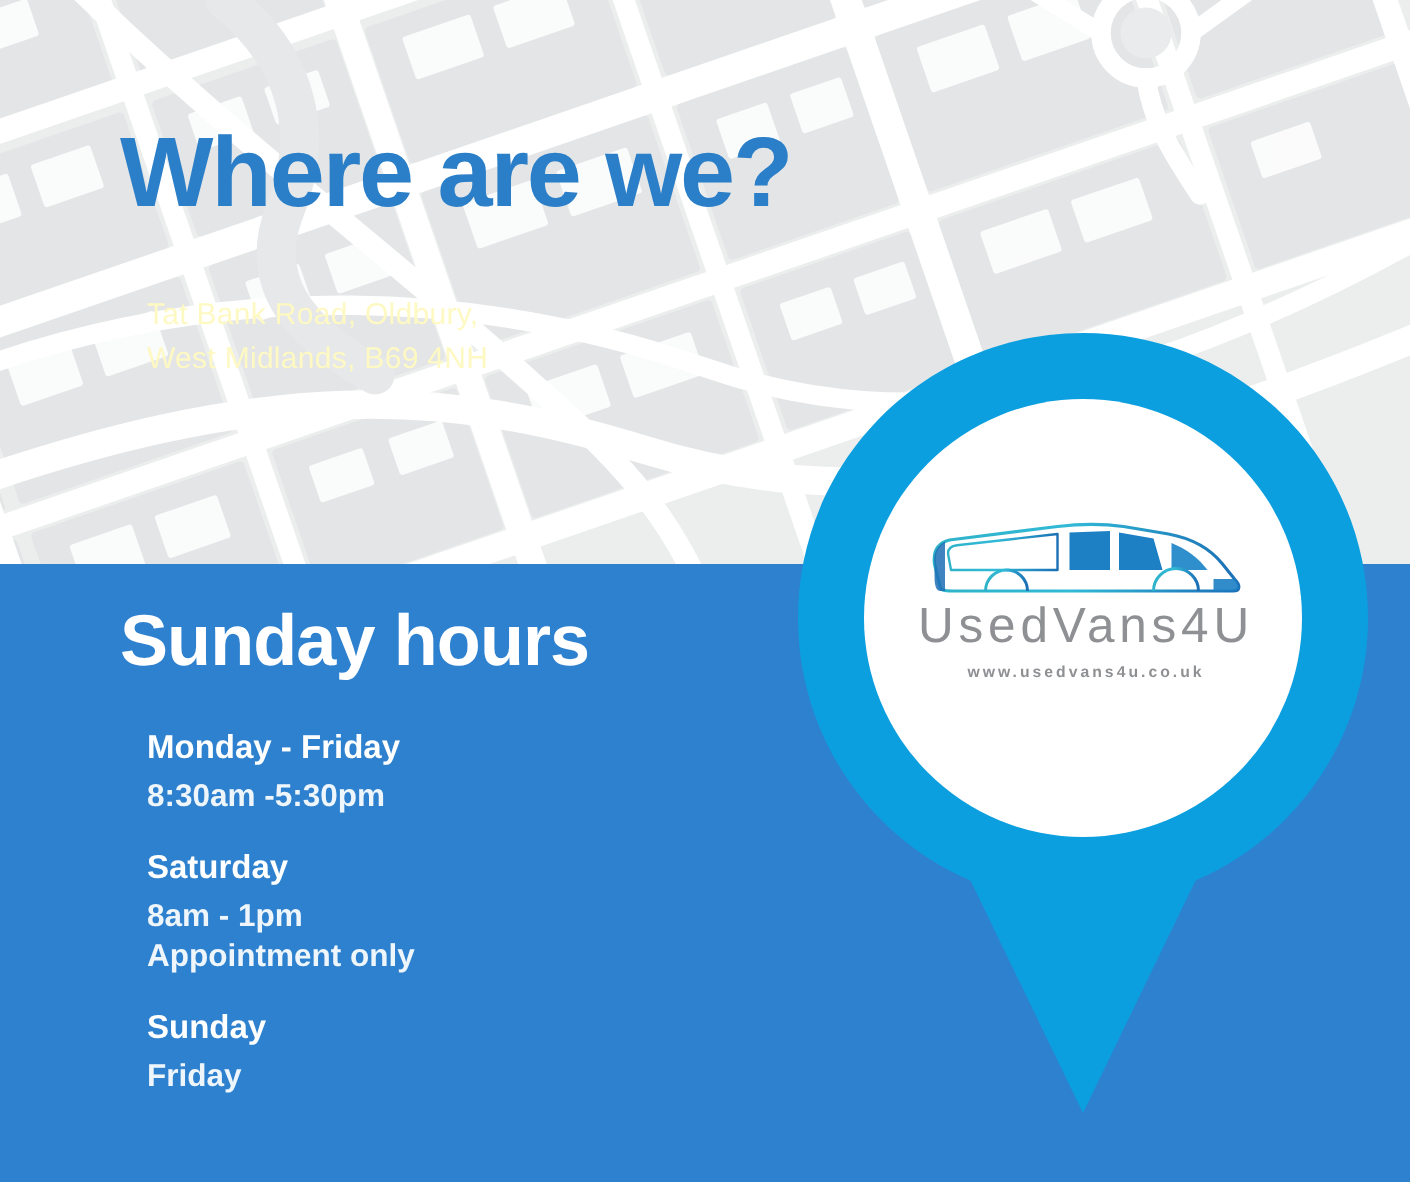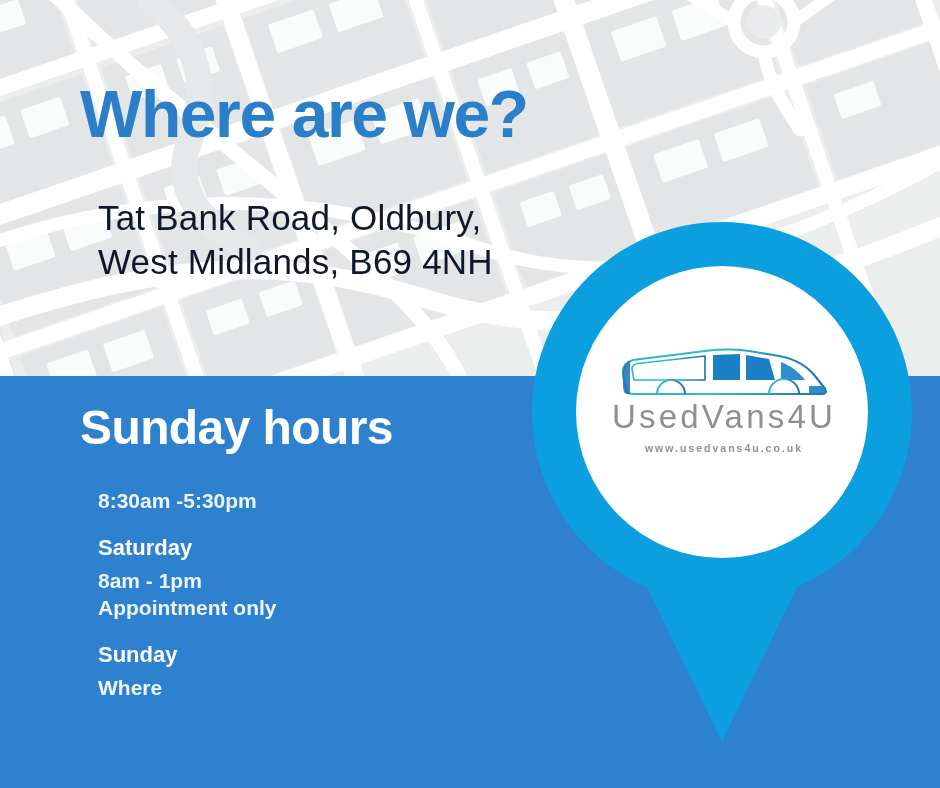--- a/index.html
+++ b/index.html
@@ -56,23 +56,23 @@
     line-height:1.0;
   }
   .addr-name {
     font-size:25px;
     font-weight:bold;
     color:#2e6fa8;
     letter-spacing:0.1px;
     margin-bottom:14px;
   }
   .addr-line {
-    font-size:35px;
+    font-size:20px;
     font-weight:400;
-    color:#0f172a;
+    color:#fef9c3;
     letter-spacing:0.2px;
     margin-bottom:9px;
     white-space:nowrap;
   }
 
   
   .hours-title {
     position:absolute;
     left:80px; top:404px;
     font-size:48px;
@@ -288,30 +288,31 @@
 
   <div class="address-block">
     <div class="addr-line">Tat Bank Road, Oldbury,</div>
     <div class="addr-line">West Midlands, B69 4NH</div>
   </div>
 
   <h2 class="hours-title">Sunday hours</h2>
 
   <div class="hours-list">
     <div class="hours-group">
+      <div class="hg-day">Monday - Friday</div>
       <div class="hg-time">8:30am -5:30pm</div>
     </div>
     <div class="hours-group">
       <div class="hg-day">Saturday</div>
       <div class="hg-time">8am - 1pm</div>
       <div class="hg-time">Appointment only</div>
     </div>
     <div class="hours-group">
       <div class="hg-day">Sunday</div>
-      <div class="hg-time">Where</div>
+      <div class="hg-time">Friday</div>
     </div>
   </div>
 
   <div class="pin-wrap">
     <svg class="pin-svg" width="380" height="525" viewBox="0 0 380 525">
       <path d="M 190 0
                C 85 0, 0 85, 0 190
                C 0 268, 47 336, 115 365
                L 190 520
                L 265 365

